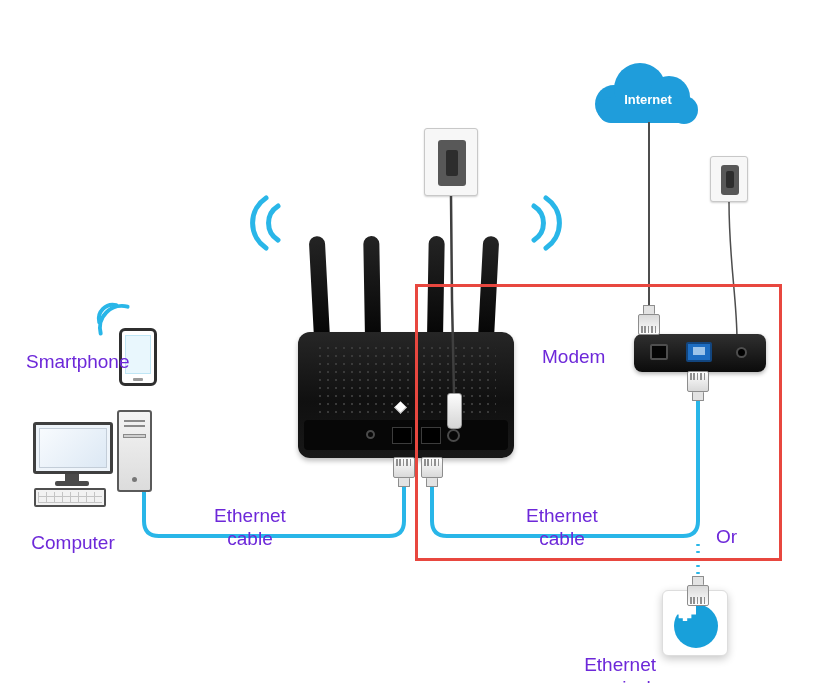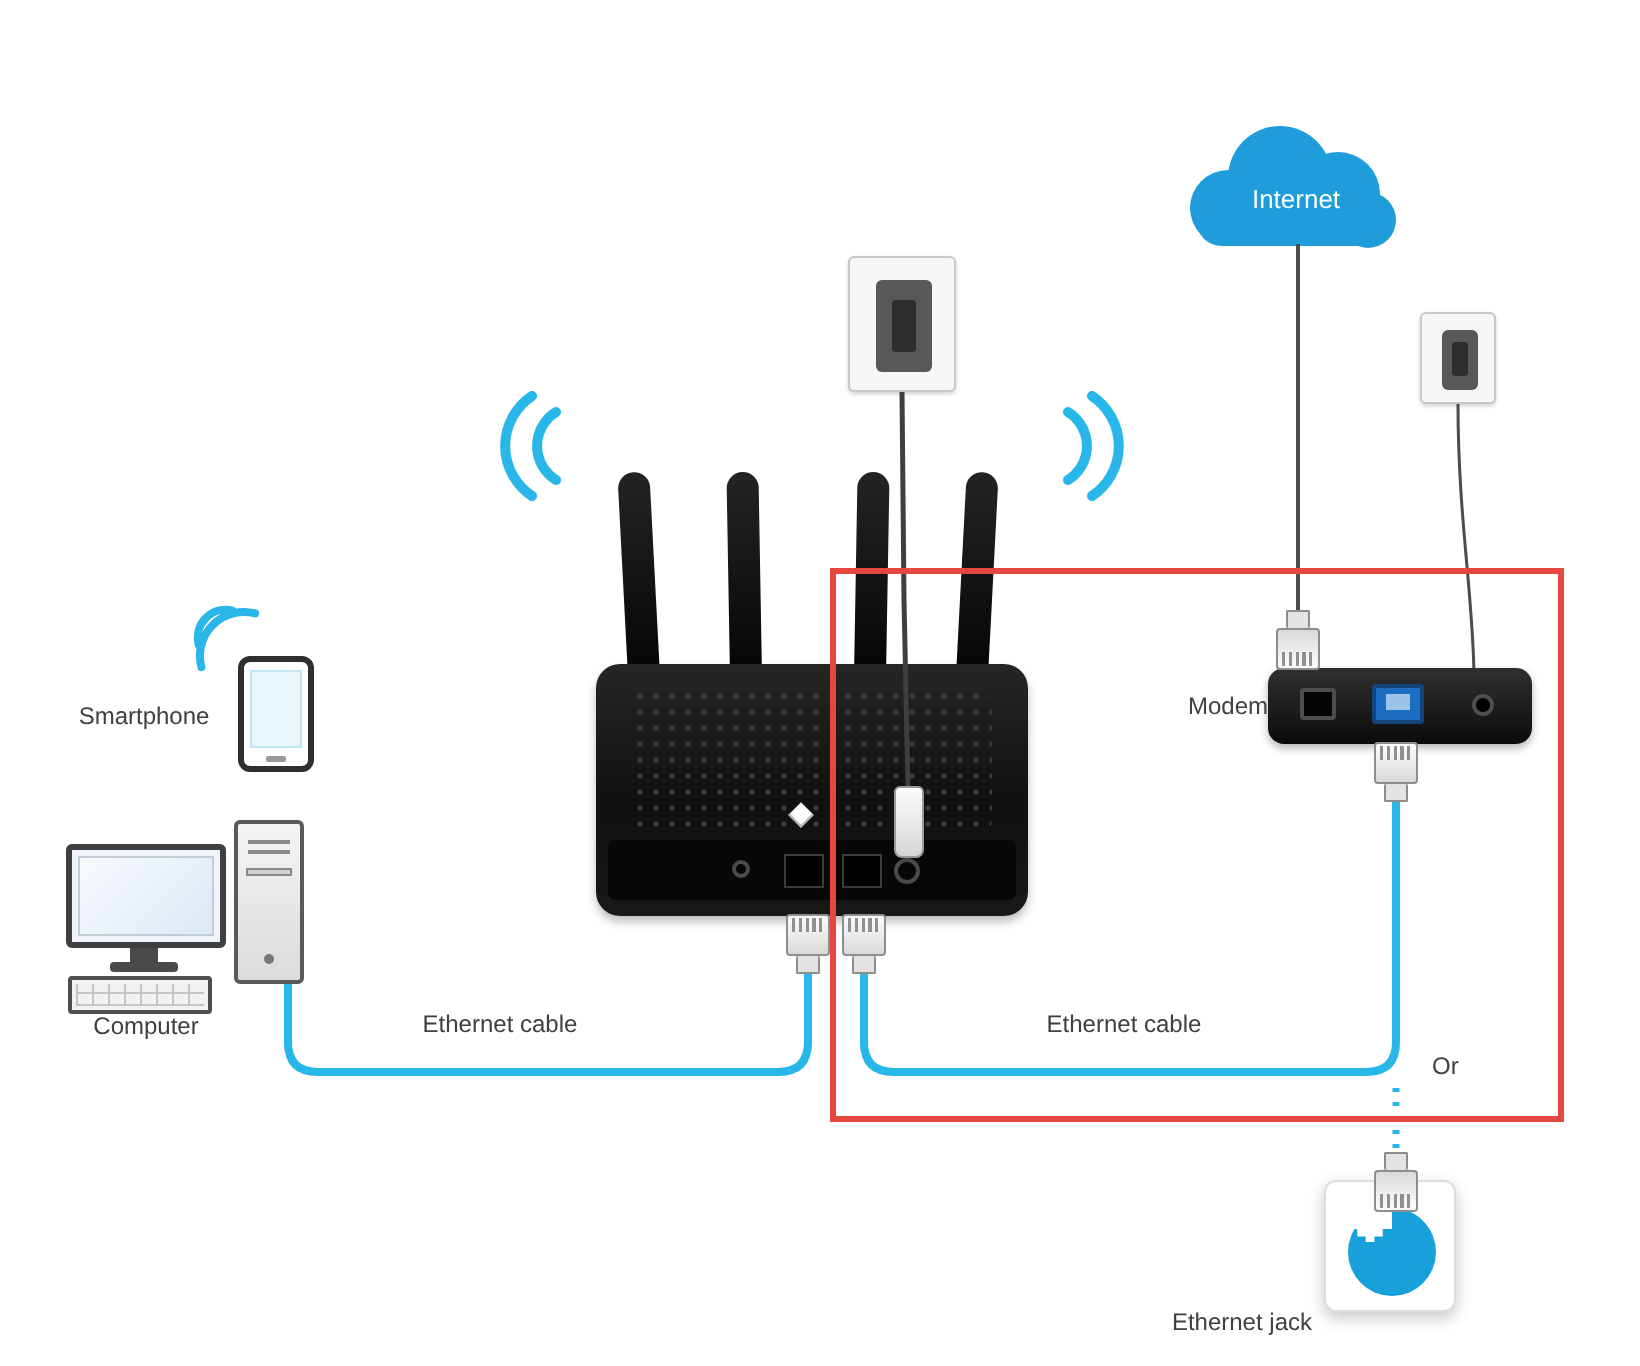--- a/index.html
+++ b/index.html
@@ -7,21 +7,21 @@
   body { font-family: "Liberation Sans", sans-serif; }
   #canvas {
     position: relative; width: 820px; height: 683px;
     background: #ffffff; overflow: hidden;
   }
   .layer { position:absolute; left:0; top:0; pointer-events:none; }
   #svg-under { z-index:1; }
   #svg-over  { z-index:20; }
 
   
-  .lbl { position:absolute; font-size:12px; color:#404040; z-index:25; line-height:1.2; }
+  .lbl { position:absolute; font-size:19px; color:#6d28d9; z-index:25; line-height:1.2; }
   .lbl.center { text-align:center; }
   .lbl.right  { text-align:right; }
 
   
   .cloud circle, .cloud rect { fill: var(--cloud-blue, #1f9ddb); }
   .wire  { stroke:#4d4d4d; stroke-width:2; fill:none; }
   .wire.thin { stroke-width:1.5; }
   .wifi path { stroke: var(--cable-blue, #29b6e8); stroke-width:5; fill:none; stroke-linecap:round; }
   .wifi.phone-wifi path { stroke-width:4; }
   .cable { stroke: var(--cable-blue, #29b6e8); stroke-width:4; fill:none; stroke-linecap:round; stroke-linejoin:round; }
@@ -144,26 +144,26 @@
                       background:#18a0da; border-radius:50%; }
   #eth-jack .portglyph { position:absolute; left:11px; top:13px; width:22px; height:17px; background:#fff;
                       clip-path:polygon(0 0,100% 0,100% 62%,79% 62%,79% 84%,60% 84%,60% 100%,
                                         40% 100%,40% 84%,21% 84%,21% 62%,0 62%); }
 
   
   #highlight { position:absolute; left:415px; top:284px; width:367px; height:277px;
                border:3px solid var(--highlight-red,#e8473f); z-index:40; pointer-events:none; }
 
   
-  #lbl-internet  { left:598px; top:92px;  width:100px; color:#ffffff; font-weight:normal; font-size:13px; z-index:5; }
+  #lbl-internet  { left:598px; top:92px;  width:100px; color:#ffffff; font-weight:bold; font-size:13px; z-index:5; }
   #lbl-smartphone{ left:26px;  top:351px; width:92px; }
-  #lbl-computer  { left:28px;  top:506px; width:90px; }
+  #lbl-computer  { left:28px;  top:532px; width:90px; }
   #lbl-eth-left  { left:190px; top:505px; width:120px; }
   #lbl-eth-right { left:502px; top:505px; width:120px; }
-  #lbl-modem     { left:574px; top:346px; width:60px; }
+  #lbl-modem     { left:542px; top:346px; width:60px; }
   #lbl-or        { left:716px; top:526px; width:34px; }
   #lbl-jack      { left:556px; top:622px; width:100px;margin-top:32px; }
 </style>
 </head>
 <body>
 
 <div id="canvas">
 
   <svg id="svg-under" class="layer" width="820" height="683" viewBox="0 0 820 683">
     <g class="cloud">

